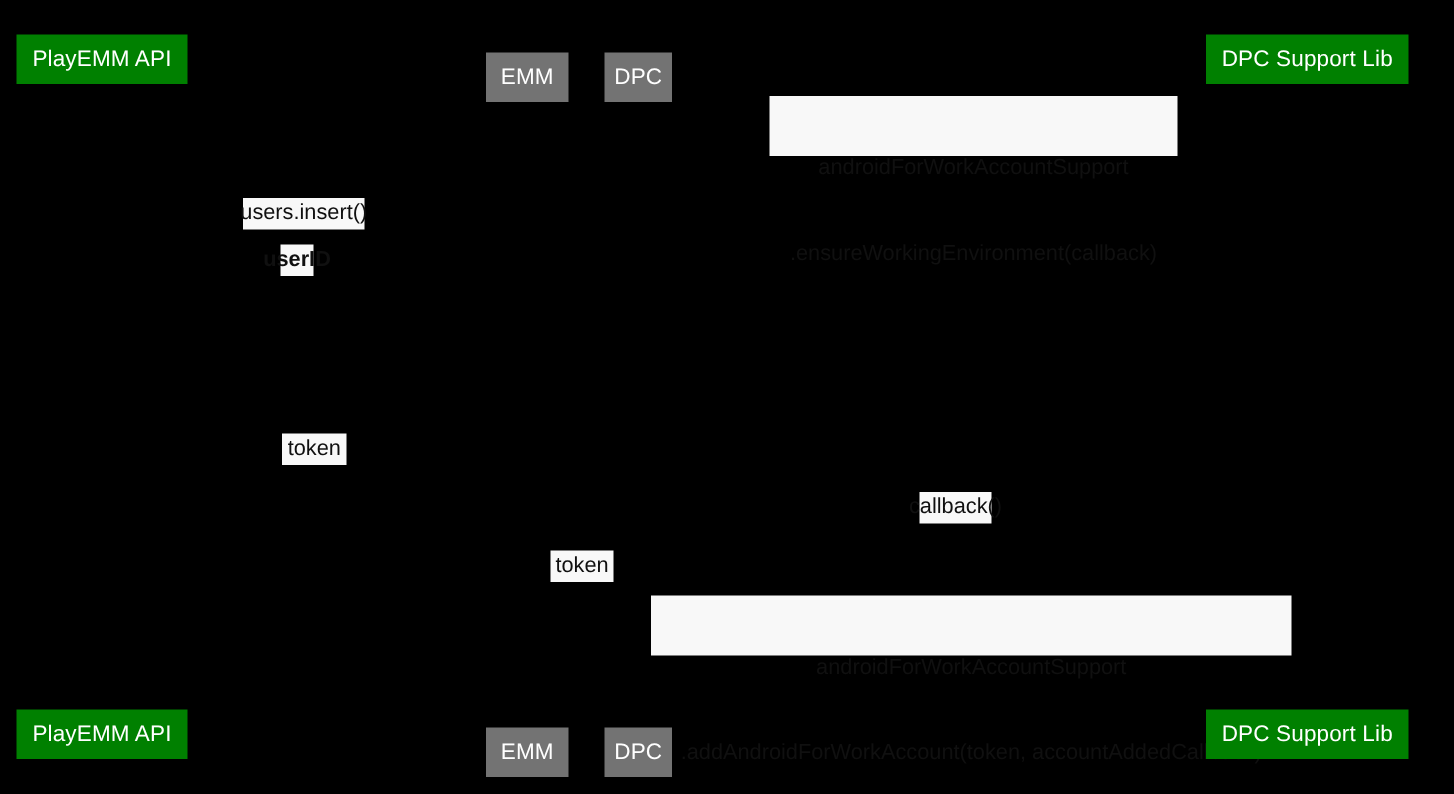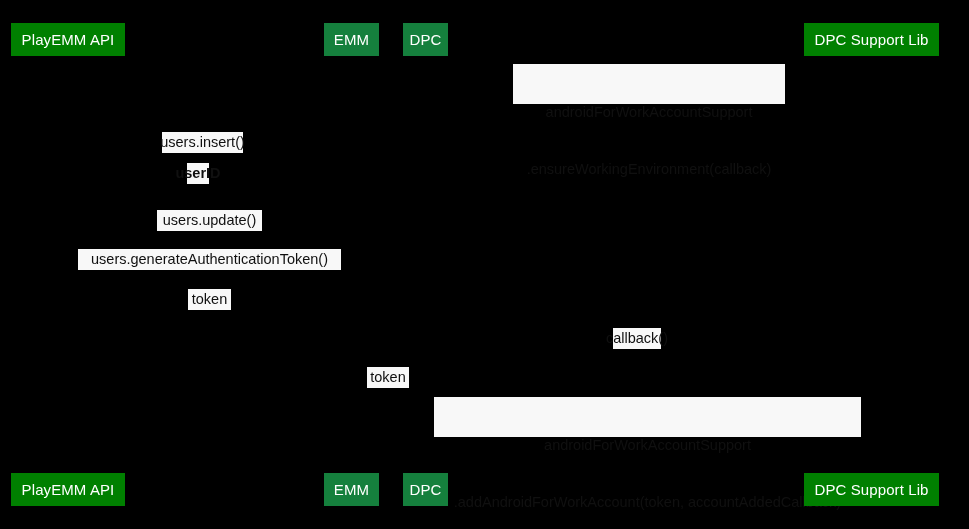--- a/index.html
+++ b/index.html
@@ -23,21 +23,21 @@
     display: flex;
     align-items: center;
     justify-content: center;
     color: #ffffff;
     font-size: 15px;
     line-height: 1;
     white-space: nowrap;
     letter-spacing: 0.1px;
   }
   .participant.green { background: #008000; }
-  .participant.blue  { background: #15803d; }
+  .participant.blue  { background: #737373; margin-top: 12px; }
 
   
   .msg {
     position: absolute;
     box-sizing: border-box;
     background: #f8f8f8;
     color: #101010;
     font-size: 14.5px;
     line-height: 19px;
     text-align: center;
@@ -79,27 +79,21 @@
   </div>
 
   <div class="msg" style="left:162px; top:132px; width:81px; height:21px;">
     <span>users.insert()</span>
   </div>
 
   <div class="msg" style="left:187px; top:163px; width:22px; height:21px;font-weight:bold;">
     <span>userID</span>
   </div>
 
-  <div class="msg" style="left:157px; top:210px; width:105px; height:21px;">
-    <span>users.update()</span>
-  </div>
 
-  <div class="msg" style="left:78px; top:249px; width:263px; height:21px;">
-    <span>users.generateAuthenticationToken()</span>
-  </div>
 
   <div class="msg" style="left:188px; top:289px; width:43px; height:21px;">
     <span>token</span>
   </div>
 
   <div class="msg" style="left:613px; top:328px; width:48px; height:21px;">
     <span>callback()</span>
   </div>
 
   <div class="msg" style="left:367px; top:367px; width:42px; height:21px;">

